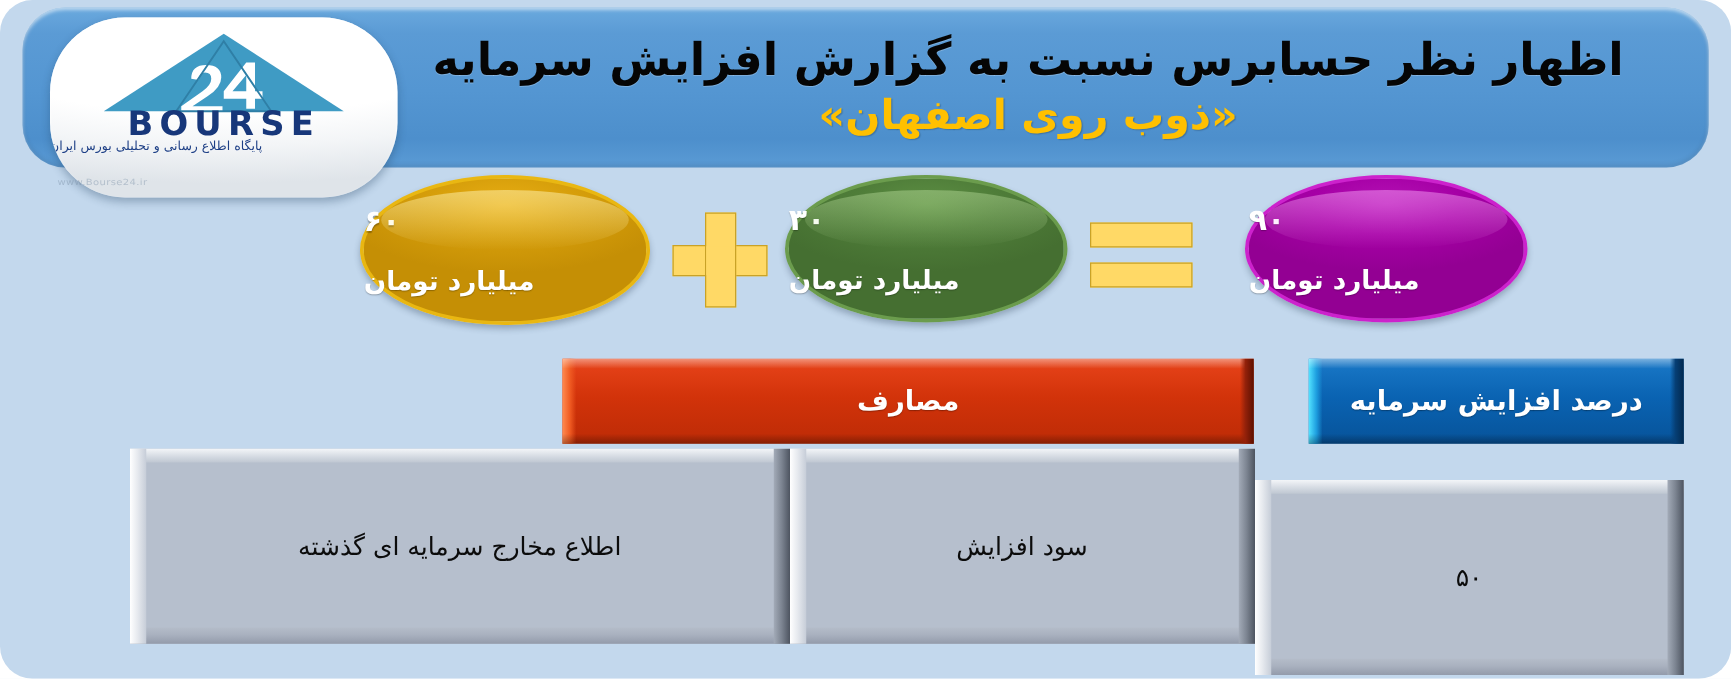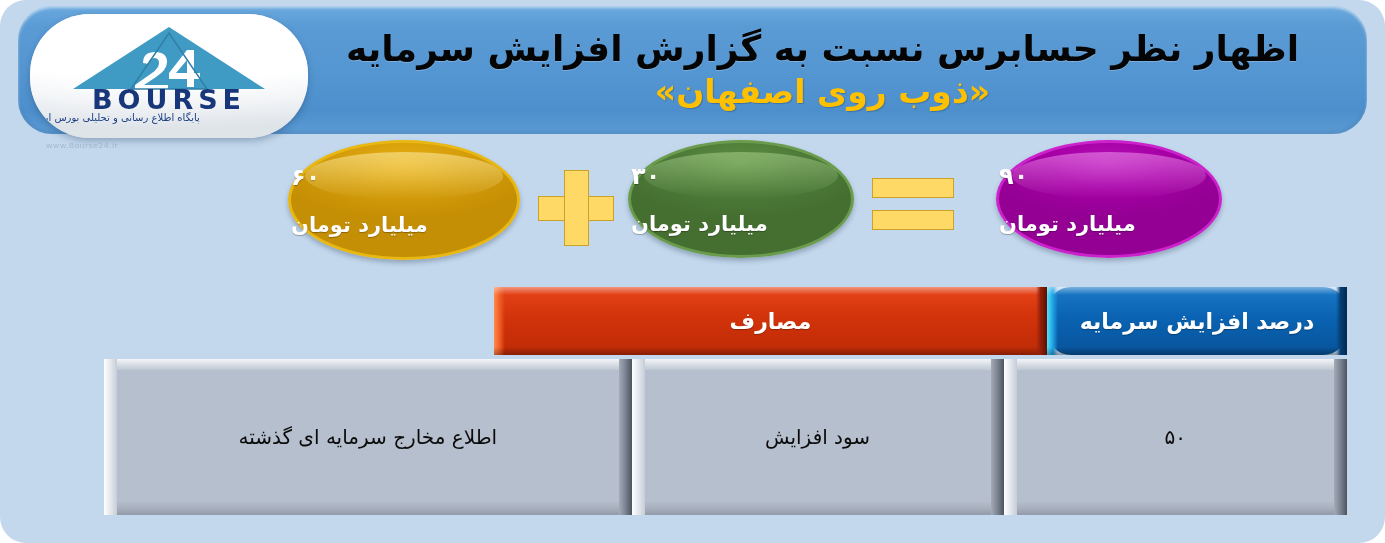--- a/index.html
+++ b/index.html
@@ -68,24 +68,24 @@
     font-weight: bold;
     color: #ffc000;
     line-height: 1.05;
     white-space: nowrap;
     text-shadow: 1px 1px 1px rgba(0,0,0,0.20);
   }
 
   
   #logo {
     position: absolute;
-    left: 30px;
+    left: 40px;
     top: 14px;
     width: 278px;
-    height: 124px;
+    height: 144px;
     border-radius: 60px;
     background:
       radial-gradient(ellipse 150% 80% at 50% 12%, #ffffff 0%, #ffffff 52%, #f3f5f7 74%, #dfe4e9 100%);
     box-shadow: 0 3px 7px rgba(30,60,90,0.33),
                 inset 0 2px 3px rgba(255,255,255,0.95);
     overflow: hidden;
     direction: ltr;
   }
   #logo-mark {
     position: absolute;
@@ -280,20 +280,21 @@
     position: relative;
     height: 68px;
     display: flex;
     align-items: center;
     justify-content: center;
     color: #ffffff;
     font-size: 22px;
     font-weight: bold;
     box-sizing: border-box;
     text-shadow: 0 1px 1px rgba(0,0,0,0.30);
+    margin-left: 44px;
   }
   
   .th::before, .th::after {
     content: "";
     position: absolute;
     top: 0; bottom: 0;
     width: 11px;
     pointer-events: none;
   }
   .th::before { left: 0; }
@@ -302,21 +303,20 @@
     content:"";
     position:absolute; left:0; right:0; height:8px;
     pointer-events:none;
   }
   .th .cap-top { top:0;  background: linear-gradient(180deg, rgba(255,255,255,0.42), rgba(255,255,255,0)); }
   .th .cap-bot { bottom:0; background: linear-gradient(0deg, rgba(0,0,0,0.30), rgba(0,0,0,0)); }
 
   #th-blue {
     width: 300px;
     background: linear-gradient(180deg, #1a79c8 0%, #0a63b2 45%, #07539a 100%);
-    border-radius: 24px;
   }
   #th-blue::before { background: linear-gradient(90deg, #53e2ff 0%, #1e9fe0 55%, rgba(0,0,0,0) 100%); }
   #th-blue::after  { background: linear-gradient(270deg, #02294f 0%, #063f75 60%, rgba(0,0,0,0) 100%); }
 
   #th-green {
     width: 390px;
     background: linear-gradient(180deg, #19b560 0%, #06a34b 45%, #049040 100%);
   }
   #th-green::before { background: linear-gradient(90deg, #5cffa8 0%, #17cf73 55%, rgba(0,0,0,0) 100%); }
   #th-green::after  { background: linear-gradient(270deg, #013c1a 0%, #04672f 60%, rgba(0,0,0,0) 100%); }
@@ -354,21 +354,21 @@
   .td .bev-l { left: 0;  top: 0; bottom: 0; width: 13px; }
   .td .bev-r { right: 0; top: 0; bottom: 0; width: 13px; }
   .td .bev-t { left: 0; right: 0; top: 0;    height: 11px; }
   .td .bev-b { left: 0; right: 0; bottom: 0; height: 13px; }
 
   .td .bev-l { background: linear-gradient(90deg, #ffffff 0%, #e7eaef 45%, #c6cdd8 100%); }
   .td .bev-r { background: linear-gradient(270deg, #4d5460 0%, #7b8390 50%, #a3abb8 100%); }
   .td .bev-t { background: linear-gradient(180deg, #f3f5f8 0%, #d3d9e1 60%, #bfc7d2 100%); }
   .td .bev-b { background: linear-gradient(0deg, #939bab 0%, #a9b1bf 55%, #b4bcc9 100%); }
 
-  #td-1 { width: 360px; }
+  #td-1 { width: 360px; margin-top: 25px; }
   #td-2 { width: 390px; }
   #td-3 { width: 553px; }
 
   .td-text { position: relative; z-index: 2; }
 </style>
 </head>
 <body>
 
 <div id="page">
 

